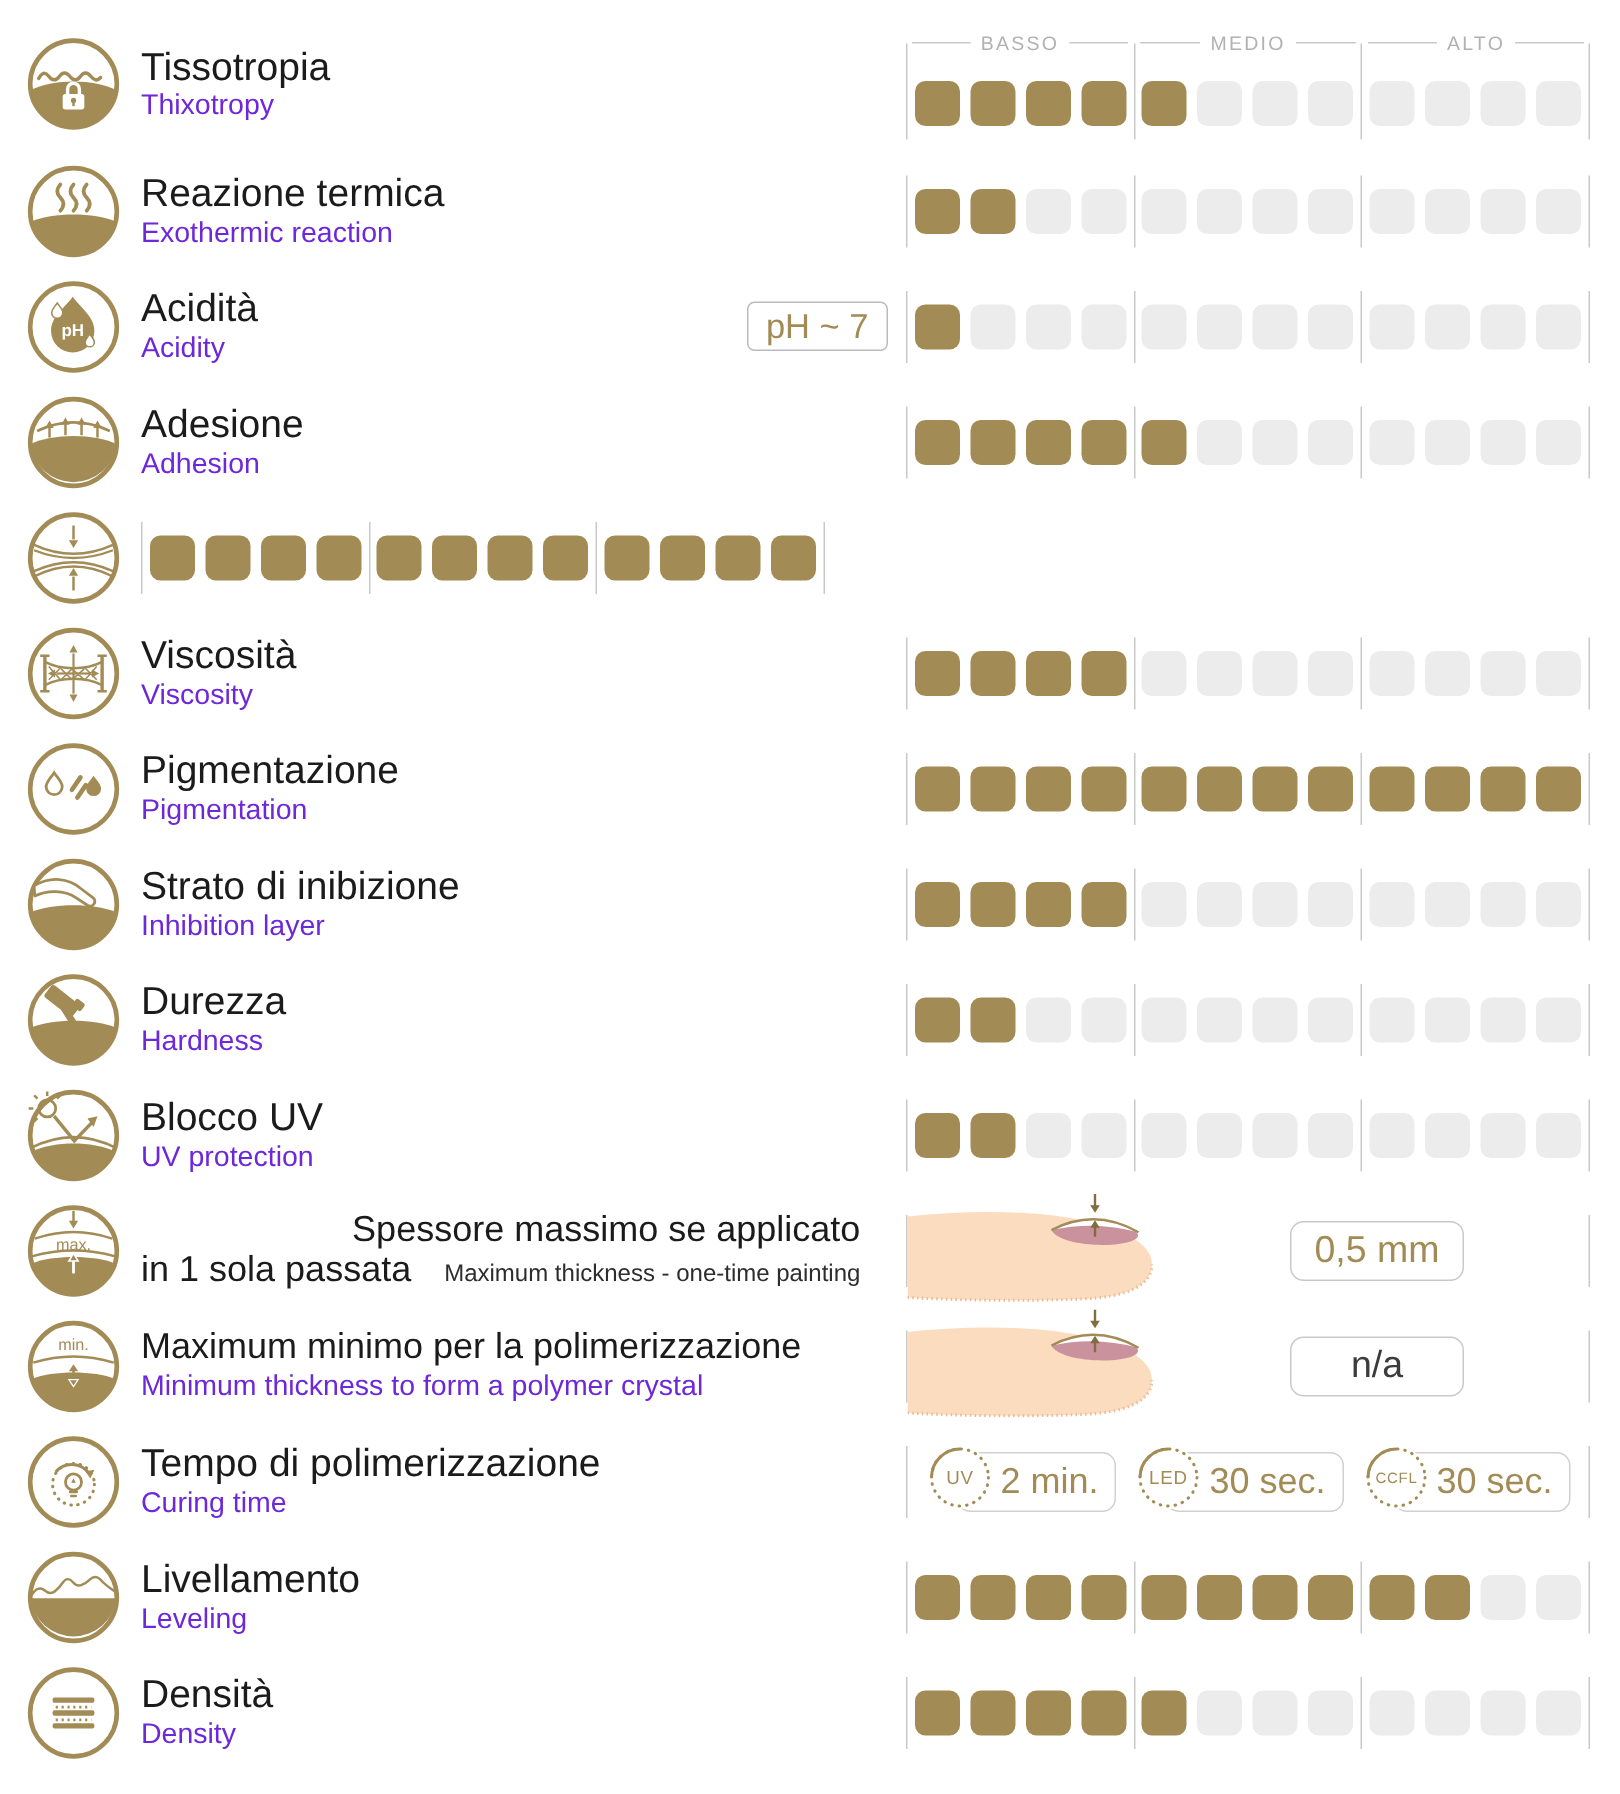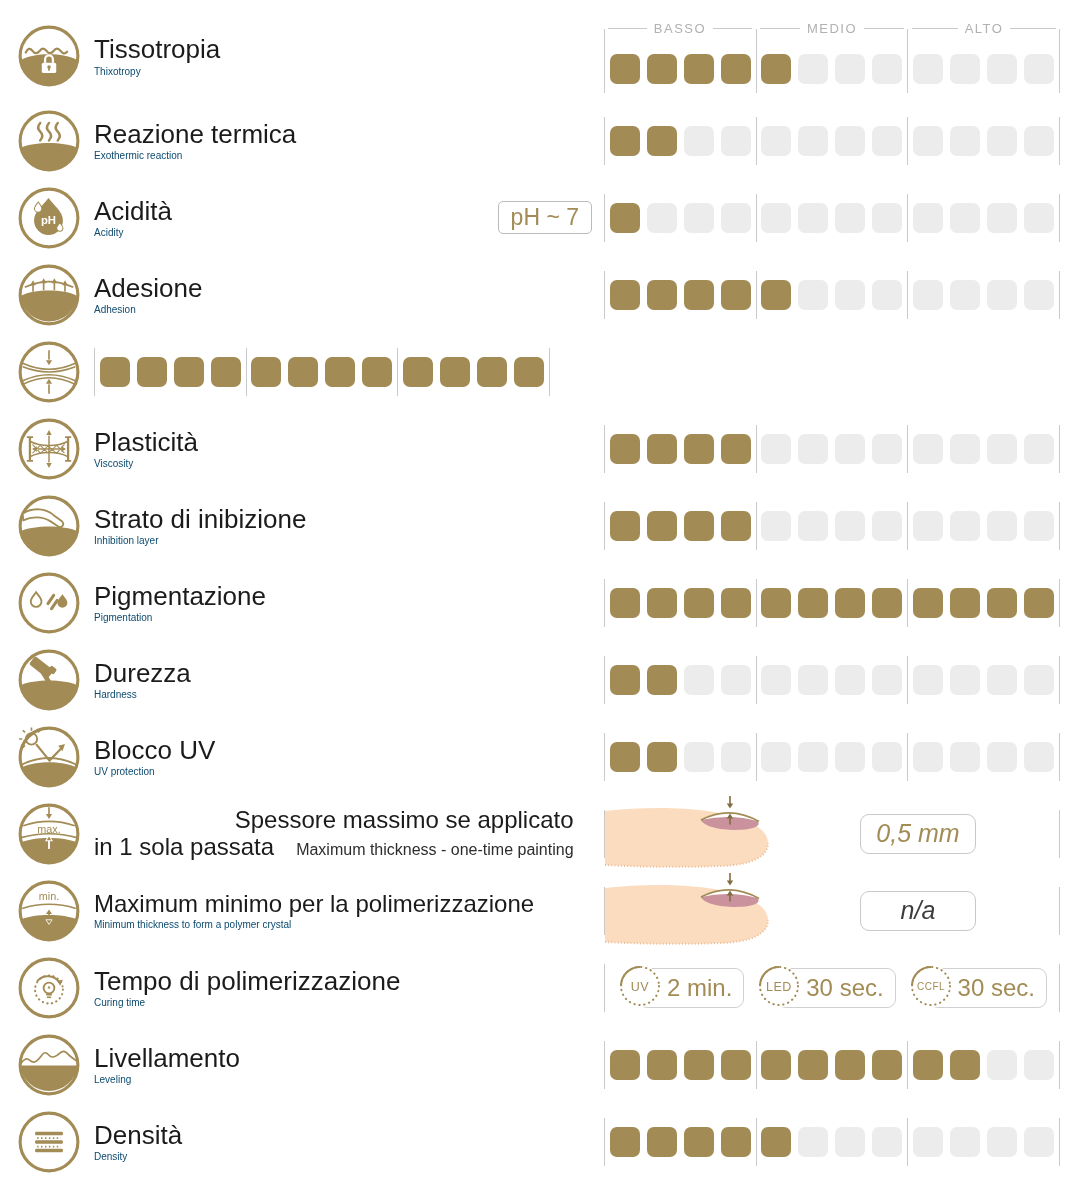--- a/index.html
+++ b/index.html
@@ -10,21 +10,21 @@
   }
   html,body{margin:0;padding:0;background:#fff;}
   body{font-family:"Liberation Sans",sans-serif;color:var(--ink);}
   .page{width:1080px;height:1196px;background:#fff;box-sizing:border-box;padding-top:10px;overflow:hidden;}
   .row{display:flex;align-items:center;height:77px;padding:0 20px 0 16px;box-sizing:border-box;}
   .row-first{height:92px;}
   .icon-cell{width:78px;flex:none;display:flex;align-items:center;}
   .text-cell{flex:1;display:flex;align-items:center;min-width:0;}
   .title{font-size:26px;line-height:1.1;color:var(--ink);text-align:right;}
   .title-sm{font-size:24px;}
-  .subtitle{font-size:10px;color:#0c4a6e;margin-top:2px;}
+  .subtitle{font-size:19px;color:#6d28d9;margin-top:2px;}
   .inline-sub{font-size:16px;color:#2D2D2D;margin-left:22px;}
   .ph-badge{margin-left:auto;margin-right:12px;border:1px solid #BBB;border-radius:5px;
             padding:2px 12px;font-size:23px;color:var(--gold);white-space:nowrap;}
   .bar-cell{width:456px;flex:none;}
   
   .scale{display:flex;justify-content:space-between;align-items:center;height:48px;position:relative;}
   .scale-first{height:74px;align-items:flex-end;}
   .scale-first .group{margin-bottom:9px;}
   .scale-first .tick{height:64px;}
   .scale-header{position:absolute;top:2px;left:0;right:0;display:flex;height:14px;}
@@ -33,21 +33,21 @@
   .hlabel{font-size:13px;color:#B1B1B1;letter-spacing:1.5px;}
   .tick{width:1px;height:48px;background:var(--tick);flex:none;}
   .group{display:flex;gap:7px;}
   .sq{width:30px;height:30px;border-radius:7px;background:var(--empty);}
   .sq.fill{background:var(--gold);}
   
   .thick{display:flex;align-items:center;justify-content:space-between;height:77px;}
   .finger-wrap{flex:none;display:flex;align-items:center;}
   .badge-zone{flex:1;display:flex;justify-content:center;}
   .val-badge{border:1.5px solid #C9C9C9;border-radius:9px;min-width:116px;height:40px;box-sizing:border-box;
-             display:flex;align-items:center;justify-content:center;font-size:25px;padding:18px 12px;white-space:nowrap;font-style:italic;}
+             display:flex;align-items:center;justify-content:center;font-size:25px;padding:18px 12px;white-space:nowrap;}
   .gold-text{color:var(--gold);}
   .dark-text{color:#3C3C3C;}
   
   .curing{display:flex;align-items:center;justify-content:space-between;height:77px;}
   .cure{display:flex;align-items:center;}
   .cure svg{position:relative;z-index:1;}
   .cure-pill{border:1.5px solid #D0D0D0;border-radius:9px;height:38px;display:flex;align-items:center;
              padding:0 11px 0 28px;margin-left:-25px;font-size:24px;color:var(--gold);white-space:nowrap;}
 </style>
 </head>
@@ -306,21 +306,21 @@
               <path d="M32 13.5 l-2.6 5 h5.2 Z"></path>
               <path d="M32 50.5 l-2.6 -5 h5.2 Z"></path>
               <rect x="21" y="31.3" width="22" height="1.4"></rect>
               <path d="M15.5 32 l4.6 -2.6 v5.2 Z"></path>
               <path d="M48.5 32 l-4.6 -2.6 v5.2 Z"></path>
             </g>
           </svg>
         </div>
         <div class="text-cell">
           <div class="text-wrap">
-            <div class="title">Plasticità</div>
+            <div class="title">Viscosità</div>
             <div class="subtitle">Viscosity</div>
           </div>
         </div>
         <div class="bar-cell">
           <div class="scale">
             <div class="tick"></div>
             <div class="group">
               <div class="sq fill"></div>
               <div class="sq fill"></div>
               <div class="sq fill"></div>
@@ -332,20 +332,62 @@
               <div class="sq"></div>
               <div class="sq"></div>
               <div class="sq"></div>
             </div>
             <div class="tick"></div>
             <div class="group">
               <div class="sq"></div>
               <div class="sq"></div>
               <div class="sq"></div>
               <div class="sq"></div>
+            </div>
+            <div class="tick"></div>
+          </div>
+        </div>
+      </div>
+      <div class="row">
+        <div class="icon-cell">
+          <svg viewBox="0 0 64 64" width="66" height="66">
+            <circle cx="32" cy="32" r="28" fill="none" stroke="#A28B55" stroke-width="3"></circle>
+            <path d="M19.5 21.5 c2.6 3.8 5.2 6 5.2 9 a5.2 5.2 0 0 1 -10.4 0 c0 -3 2.6 -5.2 5.2 -9 Z" fill="none" stroke="#A28B55" stroke-width="1.8"></path>
+            <path d="M31 32.5 l5.5 -8 M34.5 37.5 l5.5 -8" stroke="#A28B55" stroke-width="3" stroke-linecap="round"></path>
+            <path d="M45 23.5 c2.4 3.5 4.8 5.5 4.8 8.3 a4.8 4.8 0 0 1 -9.6 0 c0 -2.8 2.4 -4.8 4.8 -8.3 Z" fill="#A28B55"></path>
+          </svg>
+        </div>
+        <div class="text-cell">
+          <div class="text-wrap">
+            <div class="title">Pigmentazione</div>
+            <div class="subtitle">Pigmentation</div>
+          </div>
+        </div>
+        <div class="bar-cell">
+          <div class="scale">
+            <div class="tick"></div>
+            <div class="group">
+              <div class="sq fill"></div>
+              <div class="sq fill"></div>
+              <div class="sq fill"></div>
+              <div class="sq fill"></div>
+            </div>
+            <div class="tick"></div>
+            <div class="group">
+              <div class="sq fill"></div>
+              <div class="sq fill"></div>
+              <div class="sq fill"></div>
+              <div class="sq fill"></div>
+            </div>
+            <div class="tick"></div>
+            <div class="group">
+              <div class="sq fill"></div>
+              <div class="sq fill"></div>
+              <div class="sq fill"></div>
+              <div class="sq fill"></div>
             </div>
             <div class="tick"></div>
           </div>
         </div>
       </div>
       <div class="row">
         <div class="icon-cell">
           <svg viewBox="0 0 64 64" width="66" height="66">
             <circle cx="32" cy="32" r="28" fill="none" stroke="#A28B55" stroke-width="3"></circle>
             <path d="M4.5 37 A28 28 0 0 0 59.5 37 C46 31 18 31 4.5 37 Z" fill="#A28B55"></path>
@@ -374,62 +416,20 @@
               <div class="sq"></div>
               <div class="sq"></div>
               <div class="sq"></div>
             </div>
             <div class="tick"></div>
             <div class="group">
               <div class="sq"></div>
               <div class="sq"></div>
               <div class="sq"></div>
               <div class="sq"></div>
-            </div>
-            <div class="tick"></div>
-          </div>
-        </div>
-      </div>
-      <div class="row">
-        <div class="icon-cell">
-          <svg viewBox="0 0 64 64" width="66" height="66">
-            <circle cx="32" cy="32" r="28" fill="none" stroke="#A28B55" stroke-width="3"></circle>
-            <path d="M19.5 21.5 c2.6 3.8 5.2 6 5.2 9 a5.2 5.2 0 0 1 -10.4 0 c0 -3 2.6 -5.2 5.2 -9 Z" fill="none" stroke="#A28B55" stroke-width="1.8"></path>
-            <path d="M31 32.5 l5.5 -8 M34.5 37.5 l5.5 -8" stroke="#A28B55" stroke-width="3" stroke-linecap="round"></path>
-            <path d="M45 23.5 c2.4 3.5 4.8 5.5 4.8 8.3 a4.8 4.8 0 0 1 -9.6 0 c0 -2.8 2.4 -4.8 4.8 -8.3 Z" fill="#A28B55"></path>
-          </svg>
-        </div>
-        <div class="text-cell">
-          <div class="text-wrap">
-            <div class="title">Pigmentazione</div>
-            <div class="subtitle">Pigmentation</div>
-          </div>
-        </div>
-        <div class="bar-cell">
-          <div class="scale">
-            <div class="tick"></div>
-            <div class="group">
-              <div class="sq fill"></div>
-              <div class="sq fill"></div>
-              <div class="sq fill"></div>
-              <div class="sq fill"></div>
-            </div>
-            <div class="tick"></div>
-            <div class="group">
-              <div class="sq fill"></div>
-              <div class="sq fill"></div>
-              <div class="sq fill"></div>
-              <div class="sq fill"></div>
-            </div>
-            <div class="tick"></div>
-            <div class="group">
-              <div class="sq fill"></div>
-              <div class="sq fill"></div>
-              <div class="sq fill"></div>
-              <div class="sq fill"></div>
             </div>
             <div class="tick"></div>
           </div>
         </div>
       </div>
       <div class="row">
         <div class="icon-cell">
           <svg viewBox="0 0 64 64" width="66" height="66">
             <circle cx="32" cy="32" r="28" fill="none" stroke="#A28B55" stroke-width="3"></circle>
             <path d="M4.5 37 A28 28 0 0 0 59.5 37 C46 31 18 31 4.5 37 Z" fill="#A28B55"></path>

